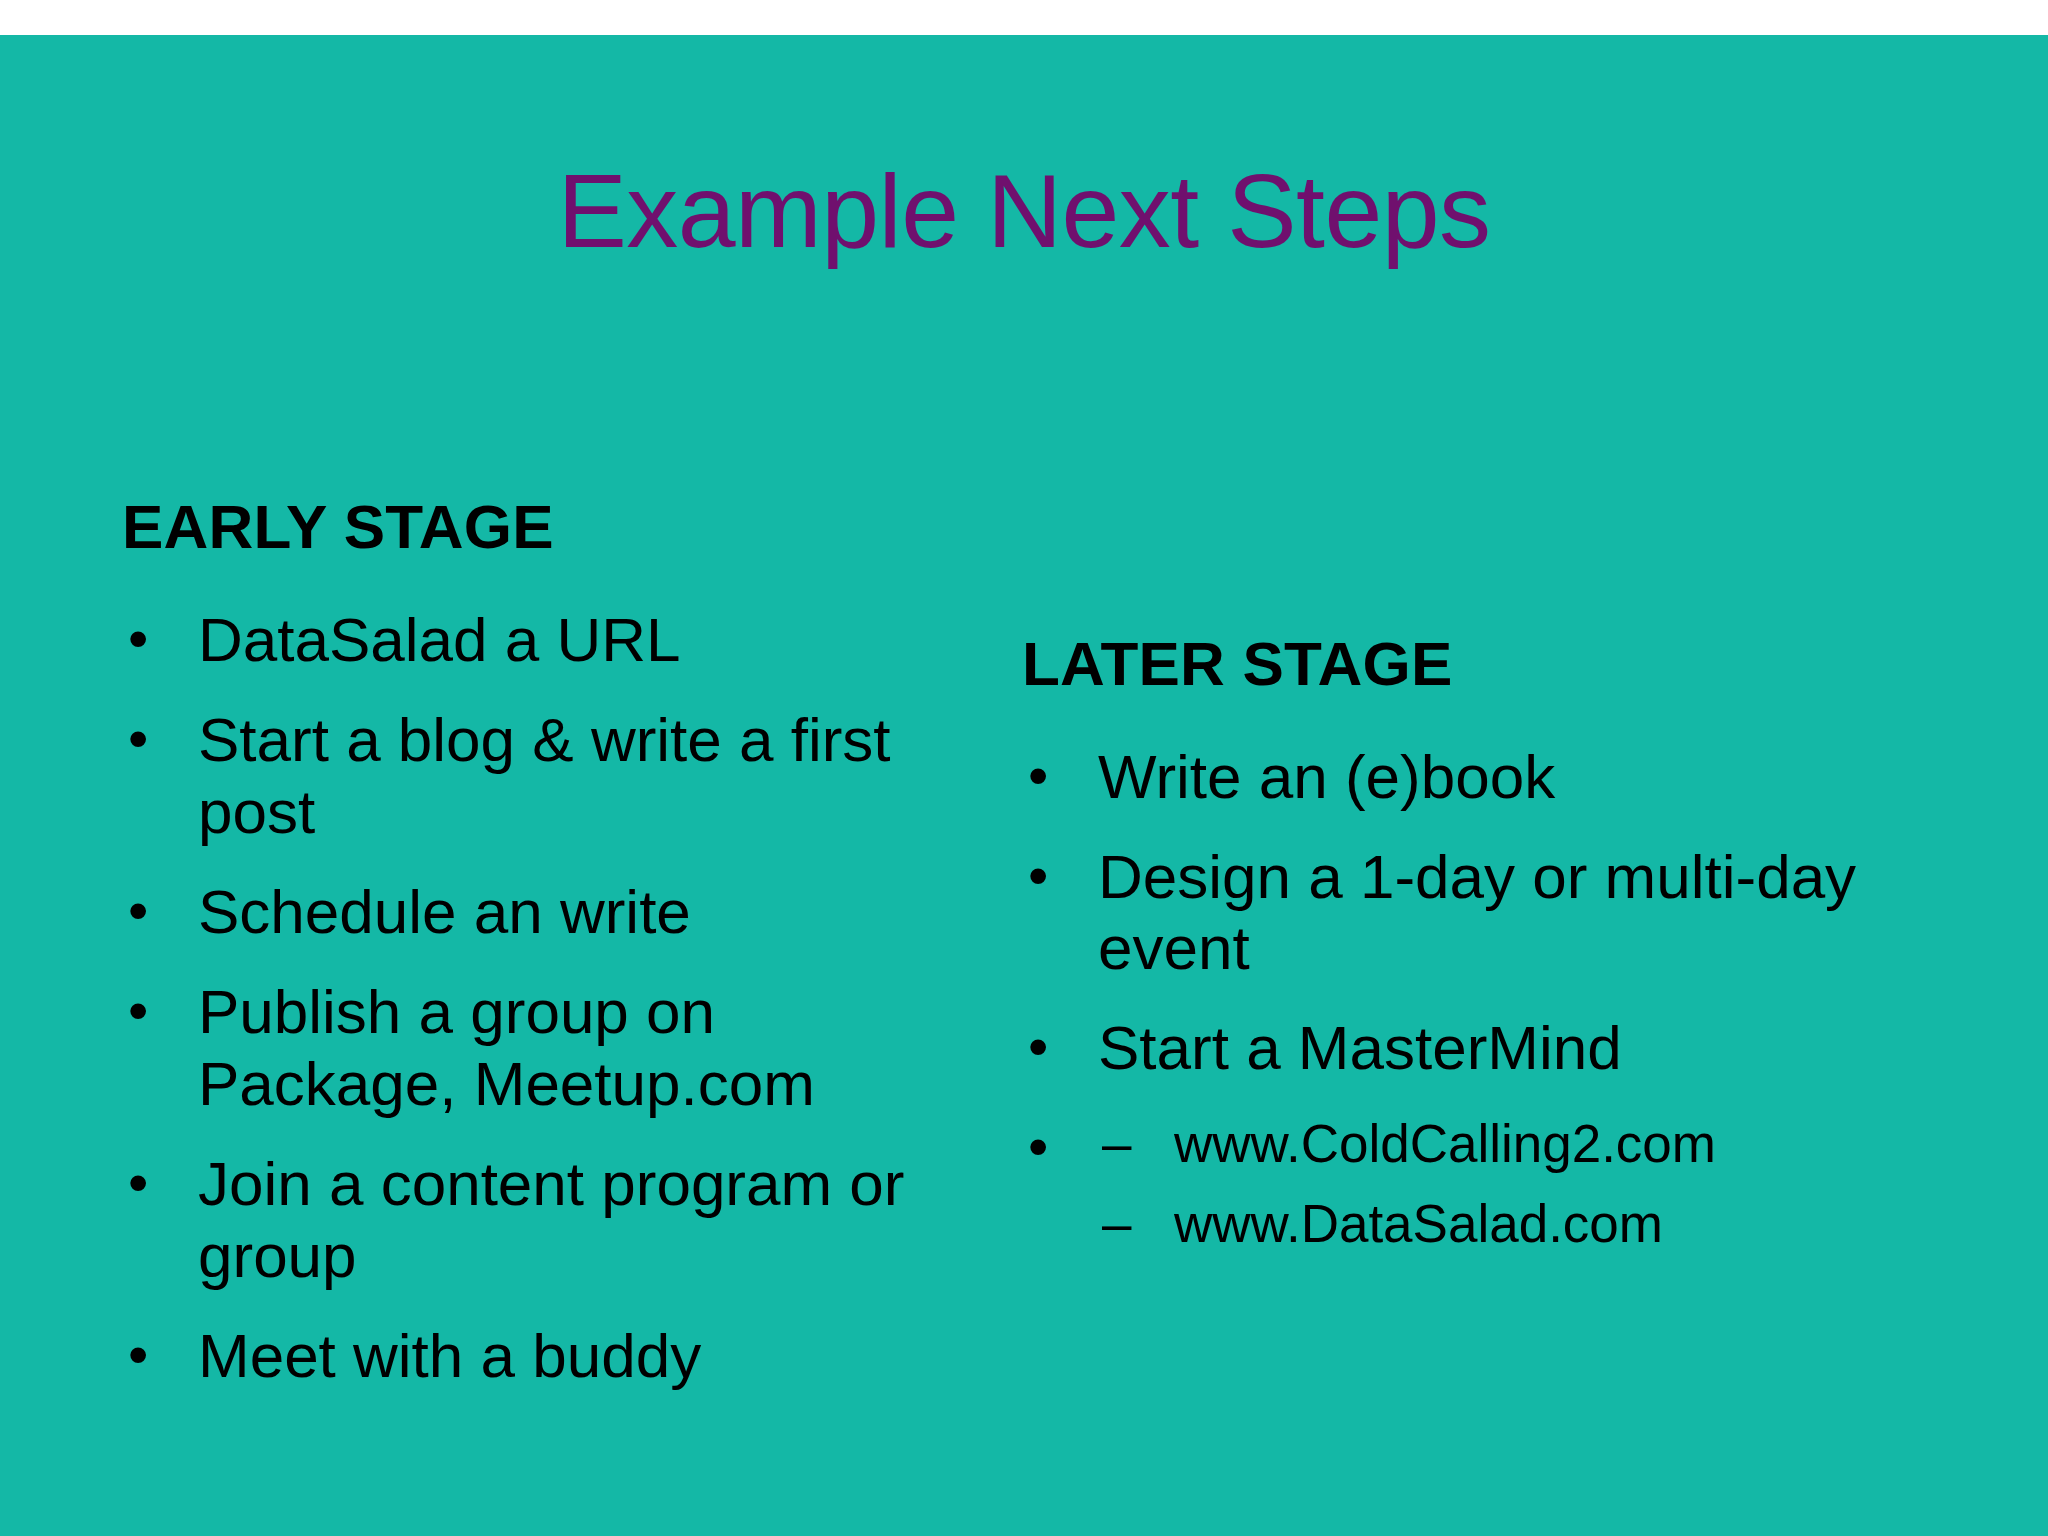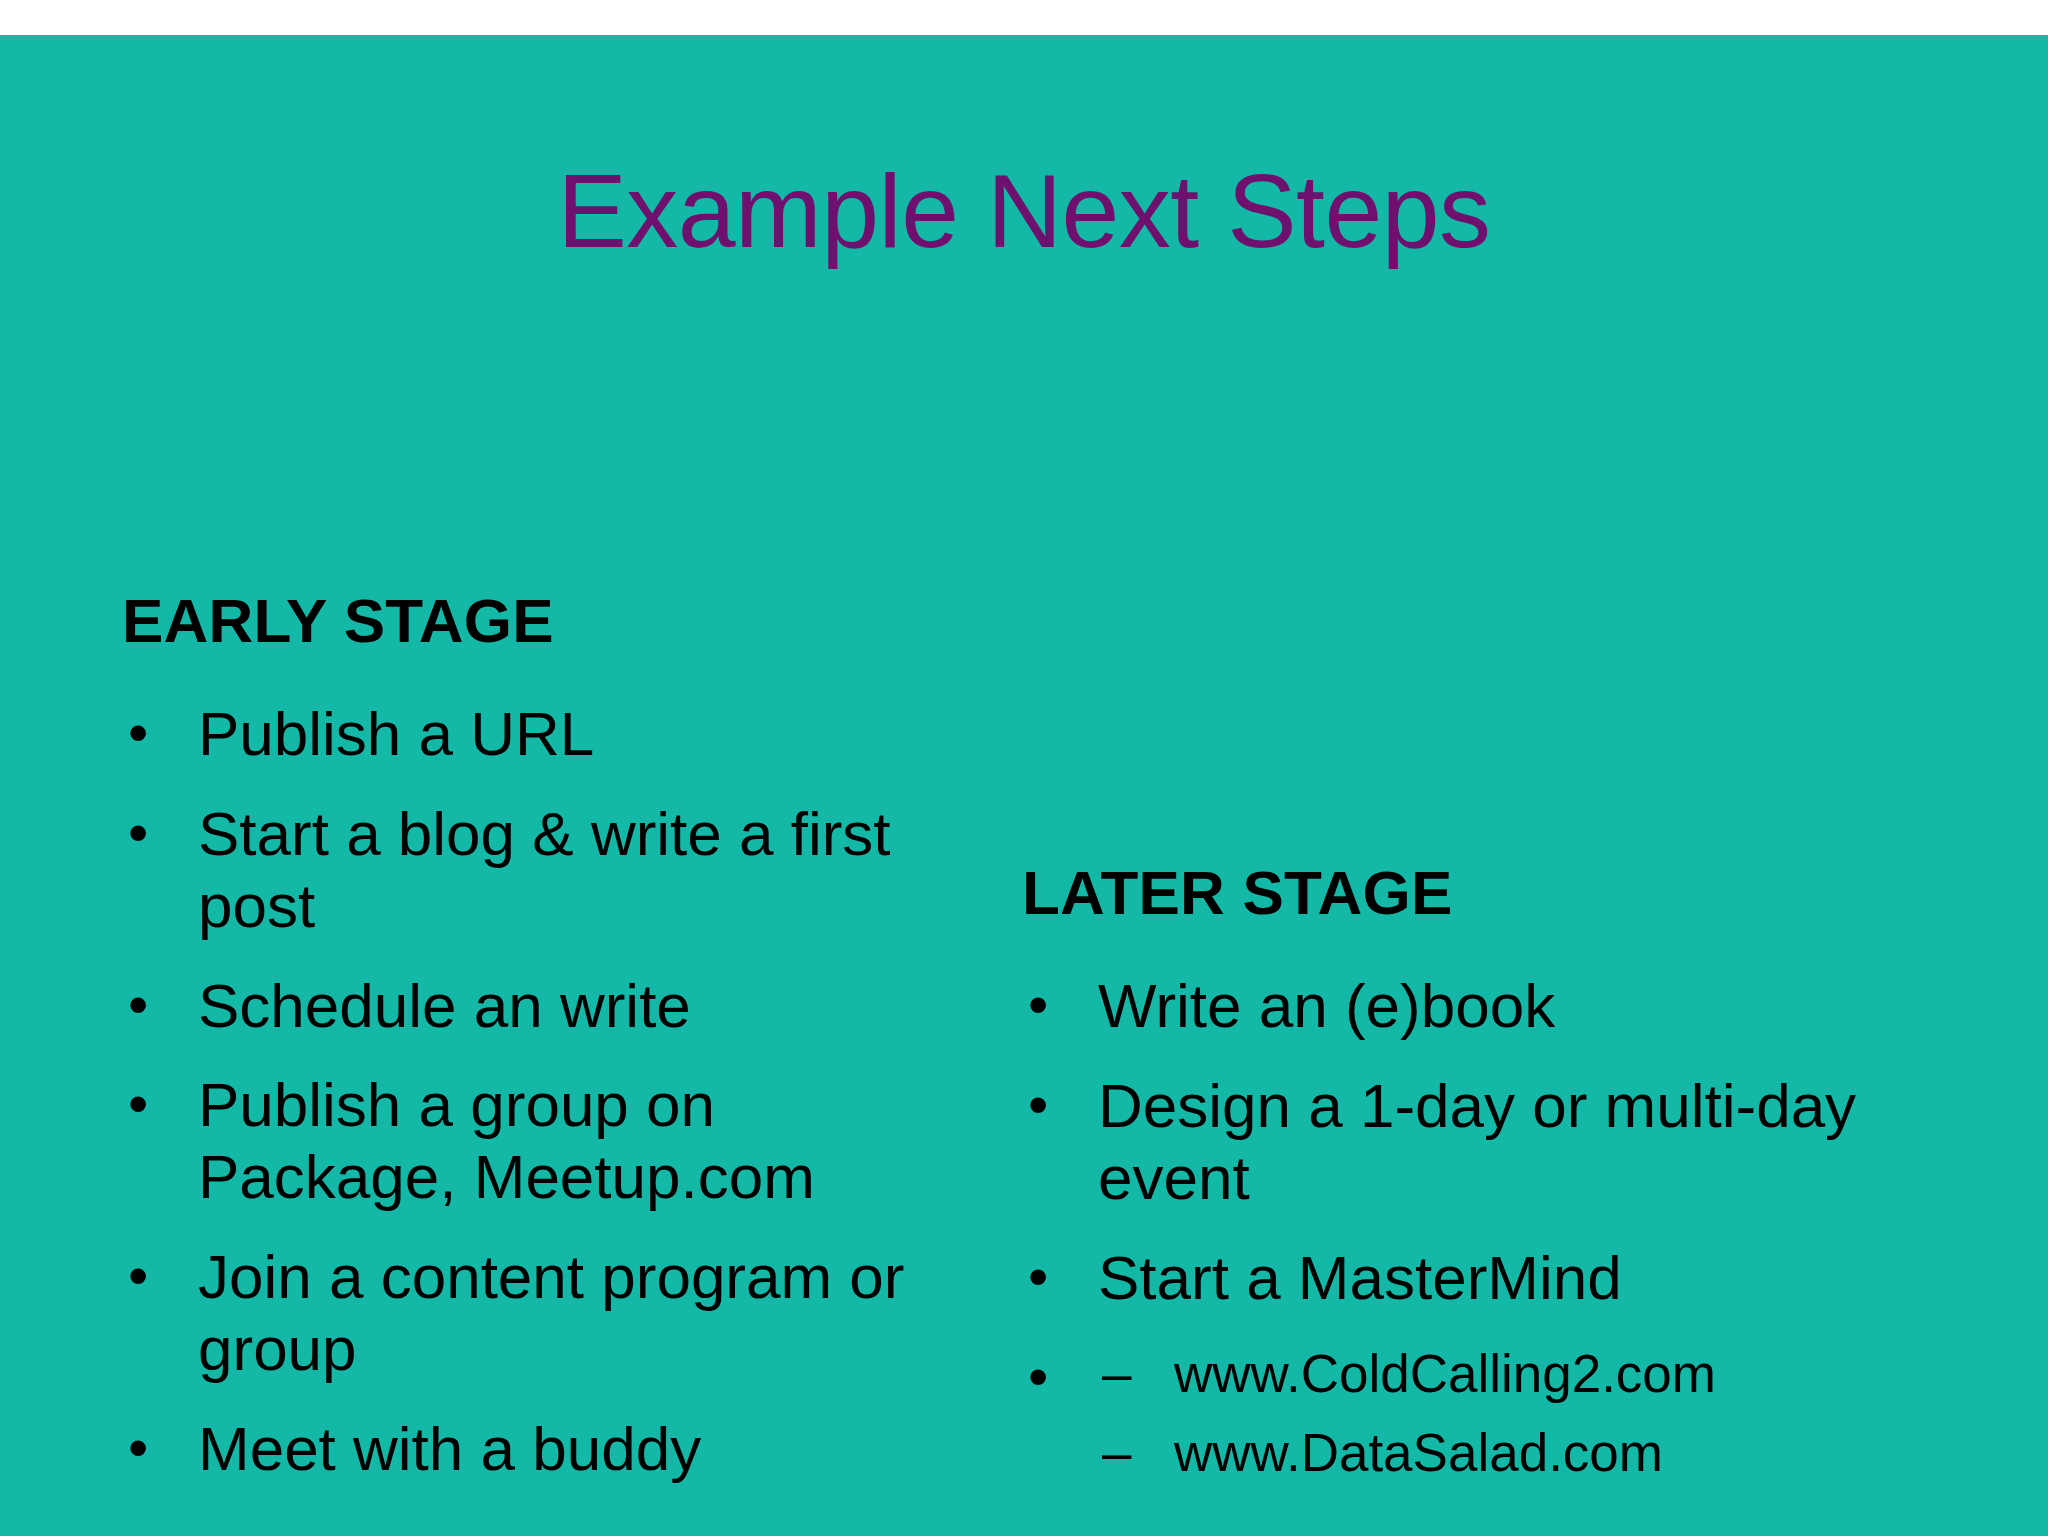--- a/index.html
+++ b/index.html
@@ -37,21 +37,21 @@
   }
 
   
   .columns {
     position: absolute;
     left: 0;
     top: 368px;
     width: 2048px;
     height: 1110px;
     display: flex;
-    align-items: flex-end;
+    align-items: center;
   }
 
   .column {
     box-sizing: border-box;
   }
 
   .column-left {
     width: 950px;
     padding-left: 122px;
     padding-right: 10px;
@@ -143,21 +143,21 @@
   <div class="columns">
 
     <div class="column column-left">
 
       <div class="column-header">EARLY STAGE</div>
 
       <ul class="bullet-list">
 
         <li class="bullet-item">
           <span class="bullet-marker">•</span>
-          <span class="bullet-text">Publish a URL</span>
+          <span class="bullet-text">DataSalad a URL</span>
         </li>
 
         <li class="bullet-item">
           <span class="bullet-marker">•</span>
           <span class="bullet-text">Start a blog &amp; write a first post</span>
         </li>
 
         <li class="bullet-item">
           <span class="bullet-marker">•</span>
           <span class="bullet-text">Schedule an write</span>

